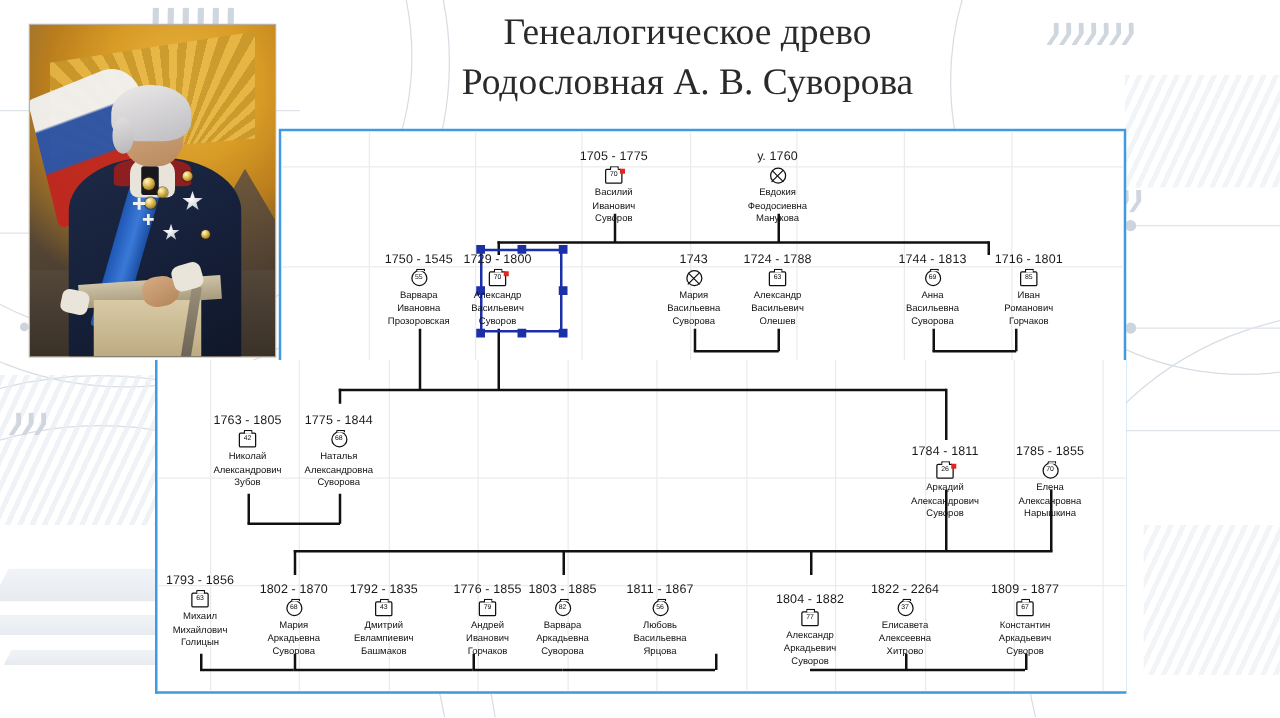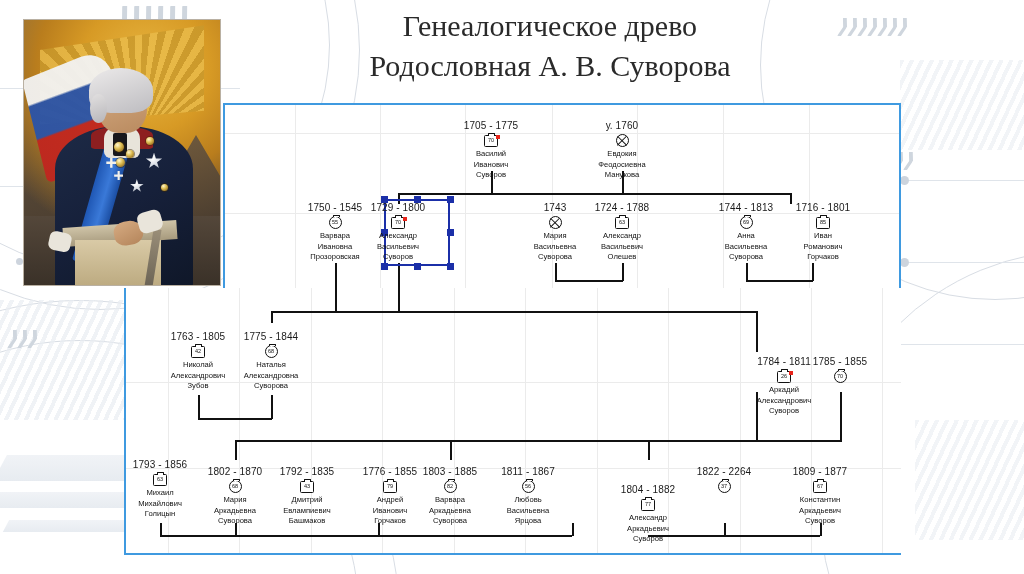--- a/index.html
+++ b/index.html
@@ -683,21 +683,21 @@
           <span>68</span>
         </div>
       </div>
       <div class="p-names">
         <div>Наталья</div>
         <div>Александровна</div>
         <div>Суворова</div>
       </div>
     </div>
 
-    <div class="person" style="left:784px; top:356px;">
+    <div class="person" style="left:756px; top:356px;">
       <div class="p-dates">1784 - 1811</div>
       <div class="p-icon-wrap">
         <div class="ic-square">
             <div class="tab"></div>
           <span>26</span>
           <div class="redflag"></div>
         </div>
       </div>
       <div class="p-names">
         <div>Аркадий</div>
@@ -707,20 +707,25 @@
     </div>
 
     <div class="person" style="left:840px; top:356px;">
       <div class="p-dates">1785 - 1855</div>
       <div class="p-icon-wrap">
         <div class="ic-circle">
             <div class="tab"></div>
           <span>70</span>
         </div>
       </div>
+      <div class="p-names">
+        <div>Елена</div>
+        <div>Алексанровна</div>
+        <div>Нарышкина</div>
+      </div>
     </div>
 
     <div class="person" style="left:160px; top:459px;">
       <div class="p-dates">1793 - 1856</div>
       <div class="p-icon-wrap">
         <div class="ic-square">
             <div class="tab"></div>
           <span>63</span>
         </div>
       </div>
@@ -799,21 +804,21 @@
           <span>56</span>
         </div>
       </div>
       <div class="p-names">
         <div>Любовь</div>
         <div>Васильевна</div>
         <div>Ярцова</div>
       </div>
     </div>
 
-    <div class="person" style="left:648px; top:484px;">
+    <div class="person" style="left:648px; top:474px;">
       <div class="p-dates">1804 - 1882</div>
       <div class="p-icon-wrap">
         <div class="ic-square">
             <div class="tab"></div>
           <span>77</span>
         </div>
       </div>
       <div class="p-names">
         <div>Александр</div>
         <div>Аркадьевич</div>
@@ -822,20 +827,25 @@
     </div>
 
     <div class="person" style="left:724px; top:466px;">
       <div class="p-dates">1822 - 2264</div>
       <div class="p-icon-wrap">
         <div class="ic-circle">
             <div class="tab"></div>
           <span>37</span>
         </div>
       </div>
+      <div class="p-names">
+        <div>Елисавета</div>
+        <div>Алексеевна</div>
+        <div>Хитрово</div>
+      </div>
     </div>
 
     <div class="person" style="left:820px; top:466px;">
       <div class="p-dates">1809 - 1877</div>
       <div class="p-icon-wrap">
         <div class="ic-square">
             <div class="tab"></div>
           <span>67</span>
         </div>
       </div>

